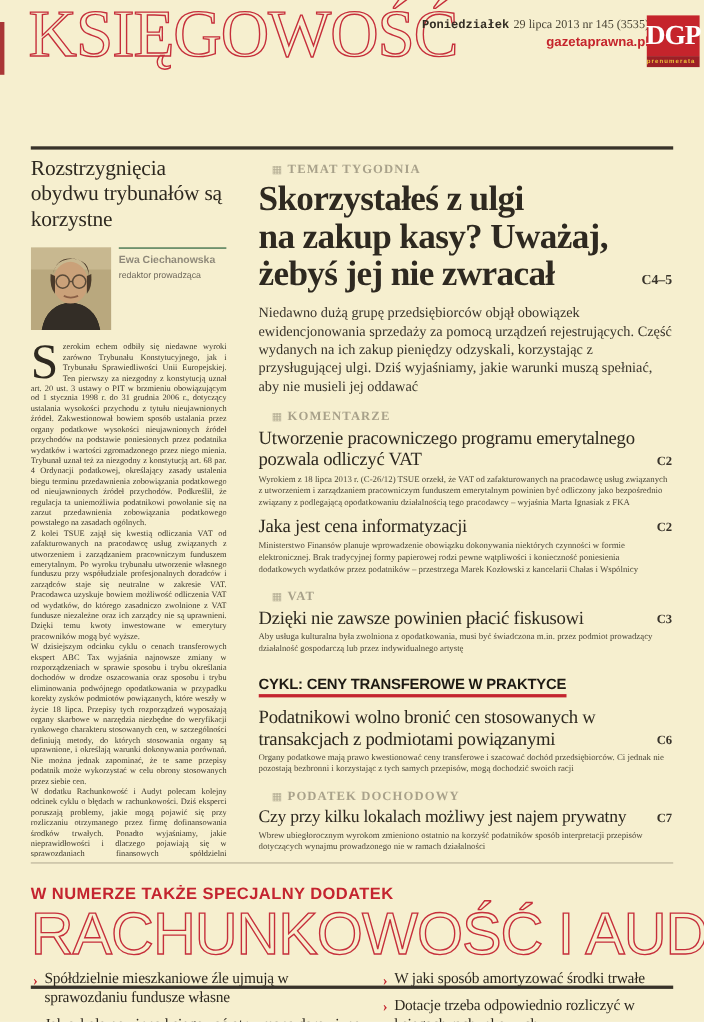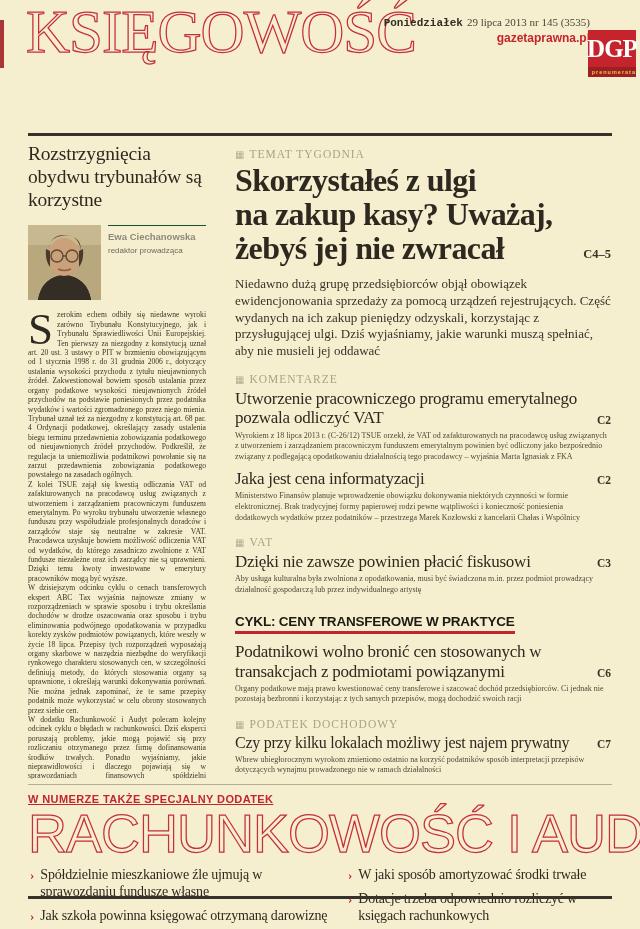--- a/index.html
+++ b/index.html
@@ -22,21 +22,21 @@
   .outline {
     color:transparent; -webkit-text-stroke:1.25px #c62f3b;
   }
   @supports not (-webkit-text-stroke: 1px #000) {
     .outline { color:#c62f3b; }
   }
   .dateline { position:absolute; right:50px; top:12px; text-align:right; }
   .dateline .day { font-family:Liberation Mono, monospace; font-weight:bold; font-size:11px; color:#322d24; }
   .dateline .rest { font-size:11px; color:#4a4536;margin-top:48px; }
   .dateline .site { font-family:"Liberation Sans", sans-serif; font-weight:bold; font-size:12px; color:#c5242c; margin-top:1px; }
-  .logo { position:absolute; right:4px; top:30px; width:48px; text-align:right; }
+  .logo { position:absolute; right:4px; top:14px; width:48px; text-align:left; }
   .logo .logo-main {
     background:#c5242c; color:#ffffff; height:37px;
     font-family:"Liberation Serif", serif; font-weight:bold; font-size:25px;
     display:flex; align-items:center; justify-content:center; letter-spacing:-1px;
   }
   .logo .logo-sub {
     background:#9c1f26; color:#eec23b; font-family:"Liberation Sans", sans-serif;
     font-weight:bold; font-size:5.5px; letter-spacing:1px; padding:2px 0 2px 0;
     text-transform:lowercase;
   }
@@ -61,22 +61,22 @@
   .edit-body p {
     font-size:7.6px; line-height:1.24; text-align:justify; color:#3a352a;
   }
   .edit-body p.first::first-letter {
     float:left; font-size:45px; line-height:36px; padding:1px 4px 0 0; color:#2e2920;
   }
 
   
   .col-right { position:absolute; left:235px; top:146px; width:378px; height:638px; overflow:hidden; }
   .sec-label {
-    font-weight:normal; font-size:11.5px; letter-spacing:1px; color:#a8a18a;
-    text-transform:uppercase; margin:13px 0 4px 0;
+    font-weight:bold; font-size:11.5px; letter-spacing:1px; color:#a8a18a;
+    text-transform:uppercase; margin:13px 0 4px 12px;
   }
   .sec-label:first-child { margin-top:2px; }
   .sec-icon { font-family:"DejaVu Sans", sans-serif; font-size:10px; color:#b3ac93; margin-right:4px; }
   .headline {
     position:relative; font-size:32px; line-height:1.06; letter-spacing:-0.6px;
     color:#2e2920; margin:3px 0 10px 0;
   }
   .headline span { display:block; }
   .pageref {
     font-weight:bold; font-size:11.5px; letter-spacing:0; color:#38332a;
@@ -96,22 +96,22 @@
   .cykl-label {
     display:inline-block; font-family:"Liberation Sans", sans-serif; font-weight:bold;
     font-size:13.5px; letter-spacing:-0.2px; color:#1e1a13; text-transform:uppercase;
     border-bottom:3px solid #c4242f; padding-bottom:2px; margin:12px 0 6px 0;
   }
 
   
   .supplement { position:absolute; left:28px; right:28px; top:784px; }
   .supp-rule { height:1px; background:#b5ae96; }
   .supp-kicker {
-    font-family:"Liberation Sans", sans-serif; font-weight:bold; font-size:11px;
-    letter-spacing:0.4px; color:#c4242f; text-transform:uppercase; margin-top:8px;text-decoration:underline;
+    font-family:"Liberation Sans", sans-serif; font-weight:bold; font-size:15px;
+    letter-spacing:0.4px; color:#c4242f; text-transform:uppercase; margin-top:19px;
   }
   .supp-title {
     font-family:"Liberation Sans", sans-serif; font-size:54px; line-height:0.98;
     letter-spacing:-1px; text-transform:uppercase; margin-top:2px; white-space:nowrap;
   }
   .supp-items { display:grid; grid-template-columns:308px 1fr; column-gap:10px; margin-top:7px; }
   .supp-col { display:flex; flex-direction:column; gap:7px; }
   .supp-item { display:flex; }
   .bullet { color:#c4242f; font-weight:bold; font-size:13px; line-height:1.2; margin:0 6px 0 2px; }
   .supp-item-text { font-size:14px; line-height:1.2; letter-spacing:-0.2px; color:#2e2920; max-width:285px; }

